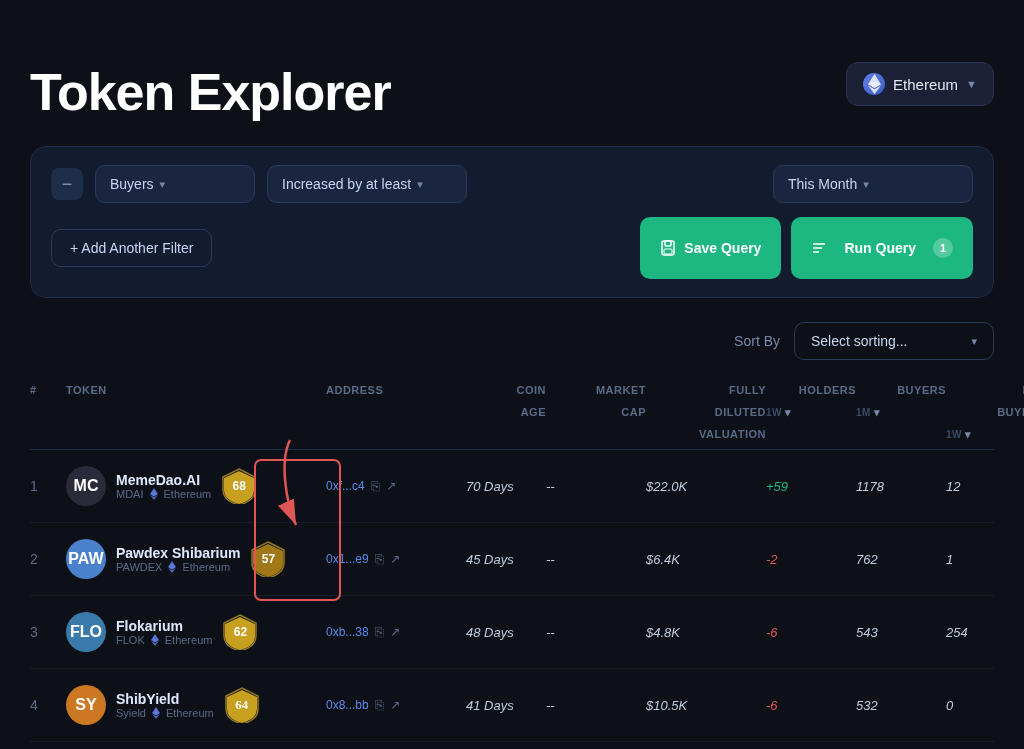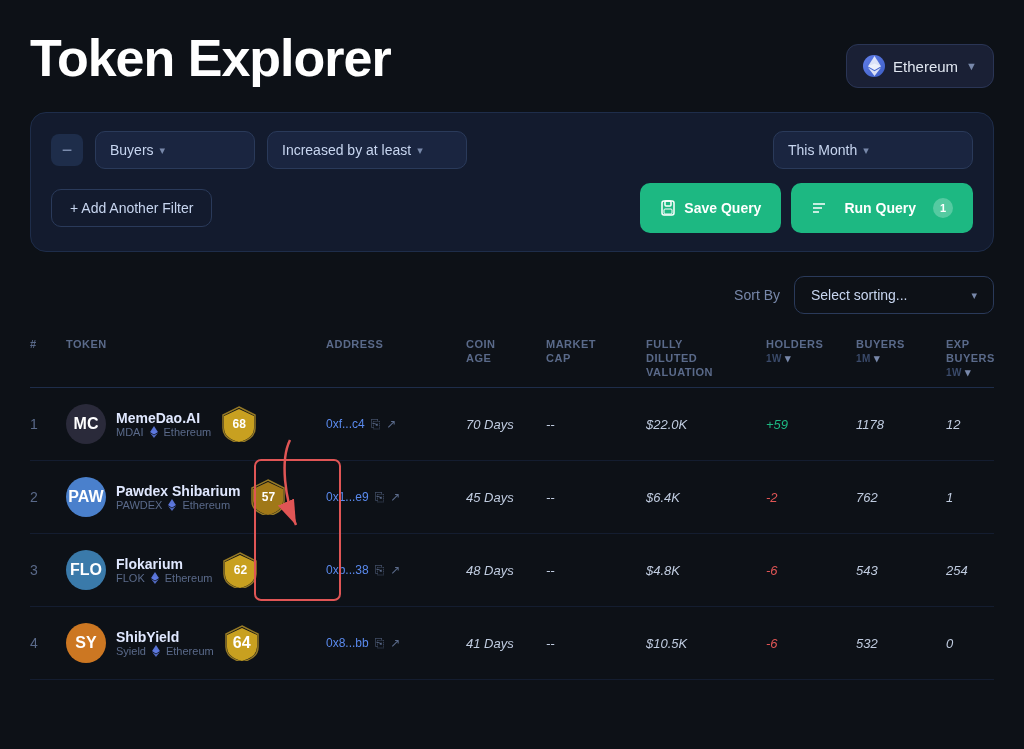--- a/index.html
+++ b/index.html
@@ -10,23 +10,24 @@
       min-height: 749px;
       width: 1024px;
       overflow: hidden;
     }
     .page {
       padding: 28px 30px 20px 30px;
     }
     
     .header {
       display: flex;
-      align-items: flex-end;
+      align-items: flex-start;
       justify-content: space-between;
       margin-bottom: 24px;
+      margin-top: 34px;
     }
     .page-title {
       font-size: 52px;
       font-weight: 900;
       color: #ffffff;
       letter-spacing: -1px;
     }
     .network-selector {
       display: flex;
       align-items: center;
@@ -122,21 +123,21 @@
       gap: 10px;
     }
     .save-query-btn {
       display: flex;
       align-items: center;
       gap: 8px;
       background: #1db882;
       border: none;
       border-radius: 10px;
       color: #fff;
-      padding: 17px 20px;
+      padding: 23px 20px;
       font-size: 14px;
       font-weight: 600;
       cursor: pointer;
     }
     .run-query-btn {
       display: flex;
       align-items: center;
       gap: 17px;
       background: #1db882;
       border: none;
@@ -197,21 +198,22 @@
     .th {
       font-size: 11px;
       font-weight: 600;
       color: #5a6a8a;
       text-transform: uppercase;
       letter-spacing: 0.5px;
     }
     .th.with-sub {
       display: flex;
       flex-direction: column;
-      gap: 2px;
+      gap: 10px;
+      text-align: right;
     }
     .th-sub {
       color: #3a4a6a;
       font-size: 10px;
       display: flex;
       align-items: center;
       gap: 3px;
     }
     .table-row {
       display: grid;
@@ -514,21 +516,21 @@
           </svg>
           Ethereum
         </span>
       </div>
 
     <div style="position:relative;width:36px;height:36px;display:flex;align-items:center;justify-content:center;">
       <svg width="36" height="36" viewBox="0 0 36 36">
         <path d="M18 3 L33 10 L33 22 Q33 32 18 36 Q3 32 3 22 L3 10 Z" fill="#c8a020"></path>
         <path d="M18 1 L34 9 L34 22 Q34 33 18 37 Q2 33 2 22 L2 9 Z" fill="none" stroke="#f0c030" stroke-width="1.5" opacity="0.6"></path>
       </svg>
-      <span style="position:absolute;font-size:16px;font-weight:800;color:#fff;">64</span>
+      <span style="position:absolute;font-size:13px;font-weight:800;color:#fff;font-family:Liberation Serif, serif;">64</span>
     </div>
     </div>
     <div class="address-cell">
       <span>0x8...bb</span>
       <span class="copy-icon">⎘</span>
       <span class="link-icon">↗</span>
     </div>
     <div class="cell-val">41 Days</div>
     <div class="cell-val">--</div>
     <div class="cell-val">$10.5K</div>

